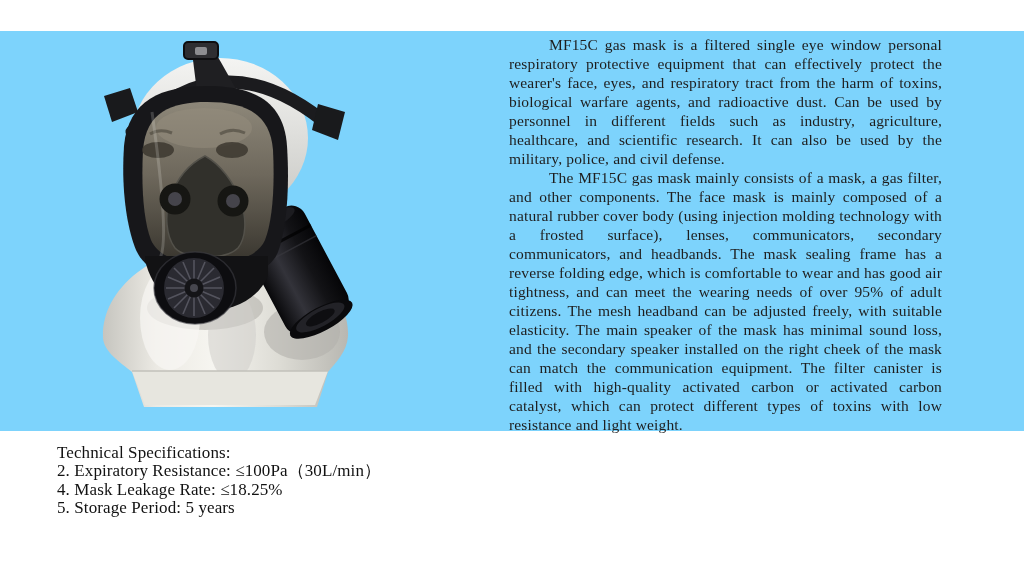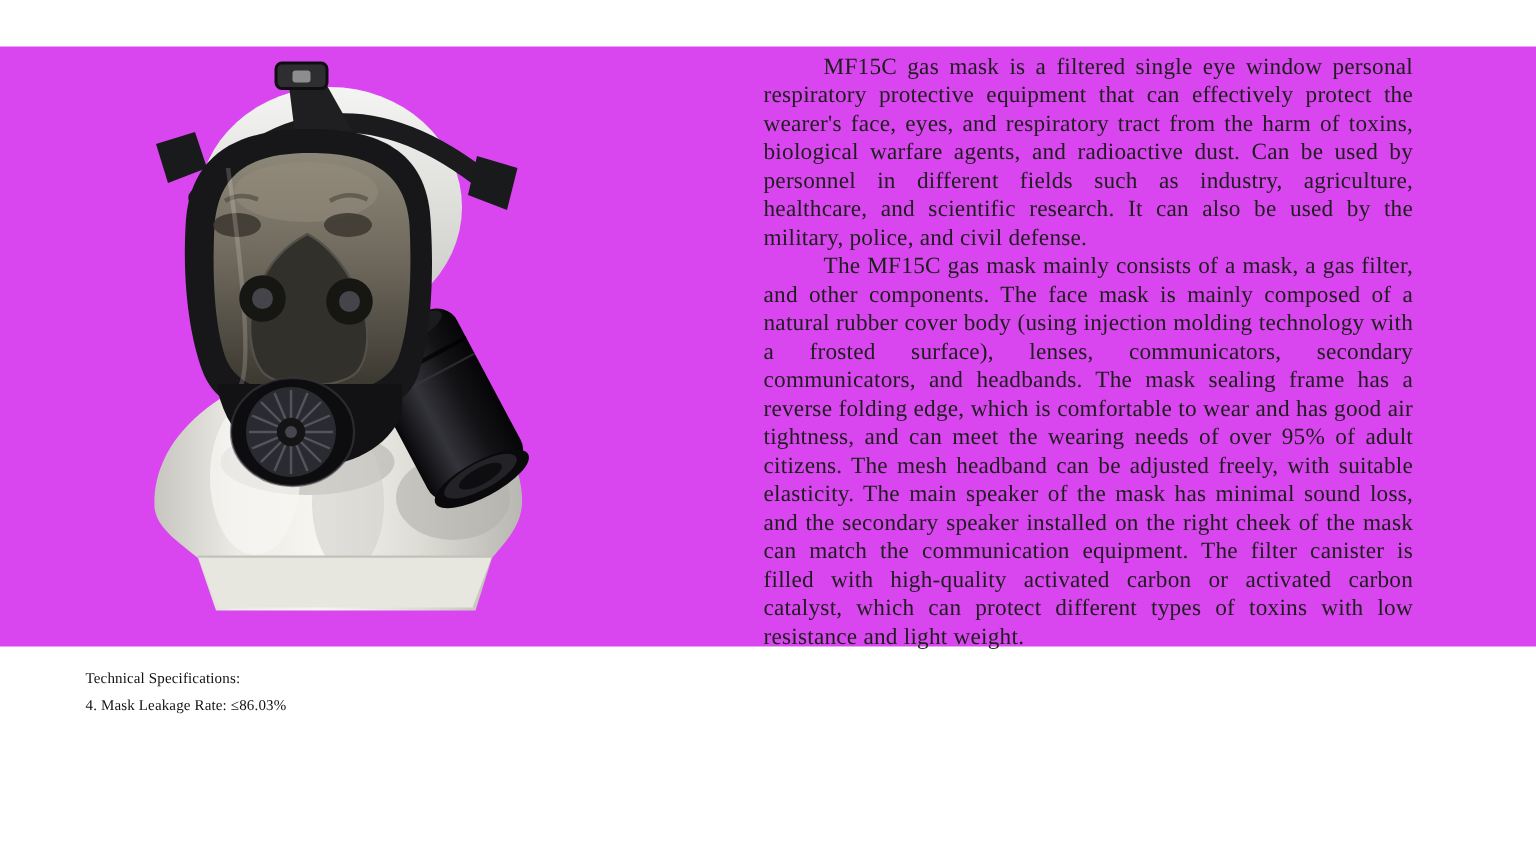--- a/index.html
+++ b/index.html
@@ -7,21 +7,21 @@
   body {
     position: relative;
     background: #ffffff;
     font-family: "Liberation Serif", serif;
     overflow: hidden;
   }
   .hero {
     position: absolute;
     left: 0; top: 31px;
     width: 1024px; height: 400px;
-    background: #d946ef;
+    background: #7dd3fc;
   }
   .figure {
     position: absolute;
     left: 0; top: 0;
     width: 470px; height: 400px;
   }
   .figure svg { display: block; }
   .desc {
     position: absolute;
     left: 509px; top: 4px;
@@ -30,21 +30,21 @@
     font-size: 15.5px;
     line-height: 19px;
     text-align: justify;
     letter-spacing: 0.15px;
   }
   .desc p { margin: 0; text-indent: 40px; }
   .specs {
     position: absolute;
     left: 57px; top: 444px;
     color: #121212;
-    font-size: 10px;
+    font-size: 17px;
     line-height: 18.4px;
     letter-spacing: 0.1px;
   }
   .specs ul { list-style: none; }
 </style>
 </head>
 <body>
 
 <div class="hero">
 
@@ -173,15 +173,17 @@
 
   <div class="desc">
     <p>MF15C gas mask is a filtered single eye window personal respiratory protective equipment that can effectively protect the wearer's face, eyes, and respiratory tract from the harm of toxins, biological warfare agents, and radioactive dust. Can be used by personnel in different fields such as industry, agriculture, healthcare, and scientific research. It can also be used by the military, police, and civil defense.</p>
     <p>The MF15C gas mask mainly consists of a mask, a gas filter, and other components. The face mask is mainly composed of a natural rubber cover body (using injection molding technology with a frosted surface), lenses, communicators, secondary communicators, and headbands. The mask sealing frame has a reverse folding edge, which is comfortable to wear and has good air tightness, and can meet the wearing needs of over 95% of adult citizens. The mesh headband can be adjusted freely, with suitable elasticity. The main speaker of the mask has minimal sound loss, and the secondary speaker installed on the right cheek of the mask can match the communication equipment. The filter canister is filled with high-quality activated carbon or activated carbon catalyst, which can protect different types of toxins with low resistance and light weight.</p>
   </div>
 </div>
 
 <div class="specs">
   <div>Technical Specifications:</div>
   <ul>
-    <li>4. Mask Leakage Rate: ≤86.03%</li>
+    <li>2. Expiratory Resistance: ≤100Pa（30L/min）</li>
+    <li>4. Mask Leakage Rate: ≤18.25%</li>
+    <li>5. Storage Period: 5 years</li>
   </ul>
 </div>
 
 </body></html>

